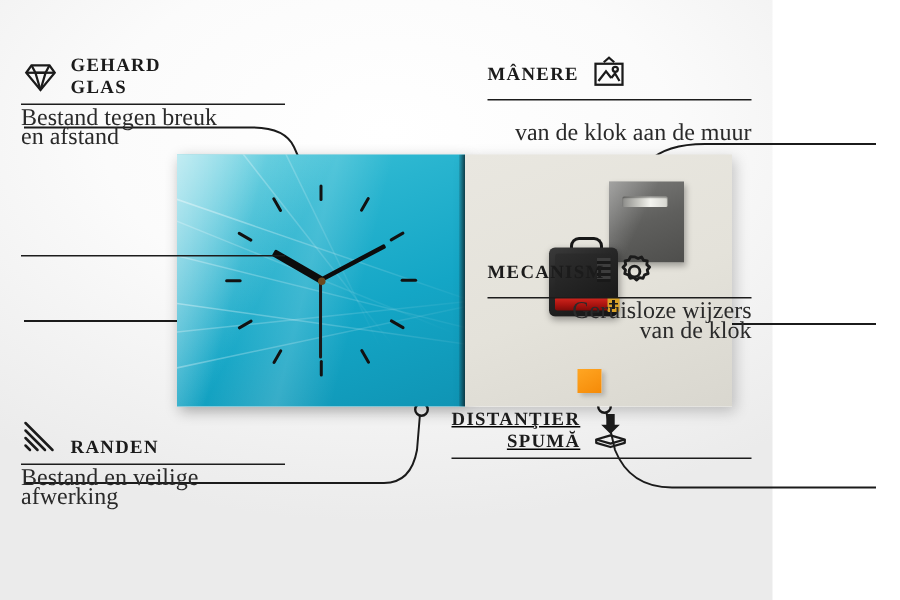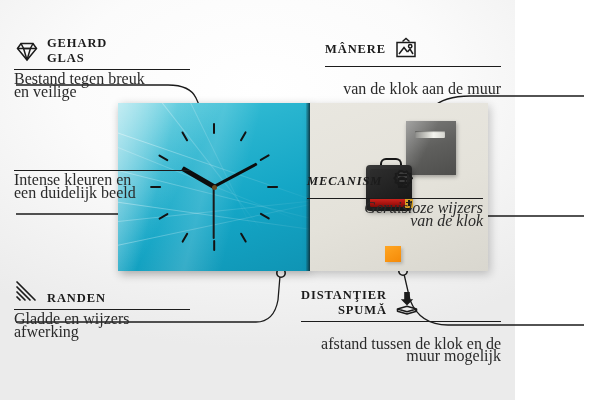--- a/index.html
+++ b/index.html
@@ -30,22 +30,22 @@
   }
   .f-sub.right{text-align:right;}
   .icon{width:26px;height:26px;flex:0 0 26px;display:block;}
   .icon svg{display:block;width:26px;height:26px;}
 
   
   #feat-gehard{left:14px;top:36px;width:176px;}
   #feat-print {left:14px;top:166px;width:176px;}
   #feat-randen{left:14px;top:276px;width:176px;}
   #feat-manere{right:14px;top:36px;width:176px;}
-  #feat-mecanism{right:32px;top:168px;width:176px;font-style:italic;}
-  #feat-distantier{right:14px;top:288px;width:200px;}
+  #feat-mecanism{right:14px;top:168px;width:176px;}
+  #feat-distantier{right:14px;top:272px;width:200px;text-decoration:underline;}
 
   
   .hd-badge{
     width:30px;height:26px;border:1.6px solid #1b1b1b;
     display:flex;flex-direction:column;align-items:center;justify-content:center;
     flex:0 0 30px;line-height:1;
   }
   .hd-badge .u{font-family:"Liberation Sans",sans-serif;font-size:5px;letter-spacing:.3px;color:#1b1b1b;}
   .hd-badge .h{font-family:"Liberation Sans",sans-serif;font-size:11px;font-weight:700;color:#1b1b1b;margin-top:1px;}
 
@@ -217,30 +217,26 @@
           </svg>
       </span>
       <span class="f-title">
         <span>GEHARD</span><br>
         <span>GLAS</span>
       </span>
     </div>
     <div class="f-rule"></div>
     <div class="f-sub">
       <span>Bestand tegen breuk</span><br>
-      <span>en veilige</span>
+      <span>en afstand</span>
     </div>
   </div>
 
   <div class="feature" id="feat-print">
     <div class="f-rule"></div>
-    <div class="f-sub">
-      <span>Intense kleuren en</span><br>
-      <span>een duidelijk beeld</span>
-    </div>
   </div>
 
   <div class="feature" id="feat-randen">
     <div class="f-head">
       <span class="icon">
         <svg viewBox="0 0 26 26">
             <g stroke="#1b1b1b" stroke-width="1.7" stroke-linecap="round">
           <path d="M3 4 L21 22"></path>
               <path d="M3 9 L16 22"></path>
               <path d="M3 14 L11 22"></path>
@@ -248,21 +244,21 @@
         </g>
           </svg>
       </span>
       <span class="f-title">
         <br>
         <span>RANDEN</span>
       </span>
     </div>
     <div class="f-rule"></div>
     <div class="f-sub">
-      <span>Gladde en wijzers afwerking</span>
+      <span>Bestand en veilige afwerking</span>
     </div>
   </div>
 
   <div class="feature" id="feat-manere">
     <div class="f-head right">
       <span class="f-title right">
         <span>MÂNERE</span><br>
       </span>
       <span class="icon">
         <svg viewBox="0 0 26 26">
@@ -312,17 +308,16 @@
         <svg viewBox="0 0 26 26">
           <path fill="#1b1b1b" d="M10.2 2 h5.6 v7.2 h3.4 L13 15.4 L6.8 9.2 h3.4z"></path>
           <path fill="none" stroke="#1b1b1b" stroke-width="1.5" stroke-linejoin="round" d="M13 16.2 L3.5 19.0 L13 21.8 L22.5 19.0 Z"></path>
           <path fill="none" stroke="#1b1b1b" stroke-width="1.5" stroke-linejoin="round" d="M3.5 19.0 v2.2 L13 24.0 L22.5 21.2 v-2.2"></path>
         </svg>
       </span>
     </div>
     <div class="f-rule"></div>
     <div class="f-sub right">
       <br>
-      <span>afstand tussen de klok en de muur mogelijk</span>
     </div>
   </div>
 
 </div>
 
 </body></html>

